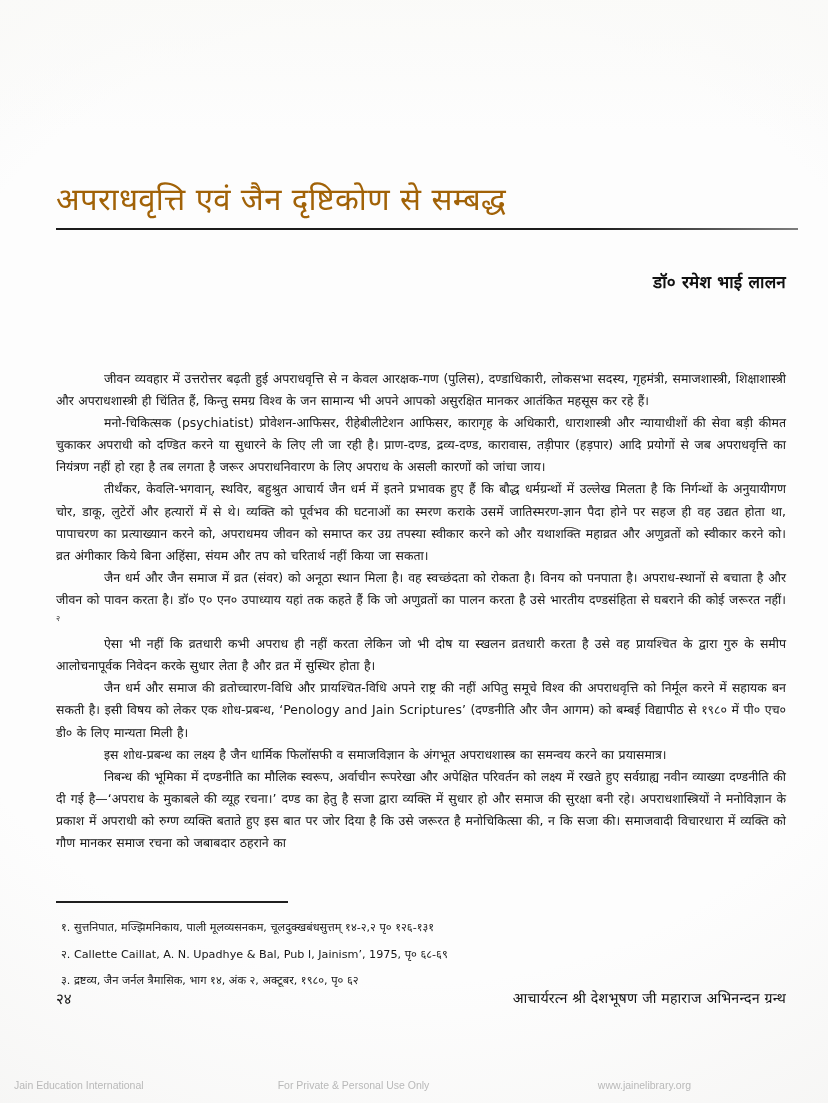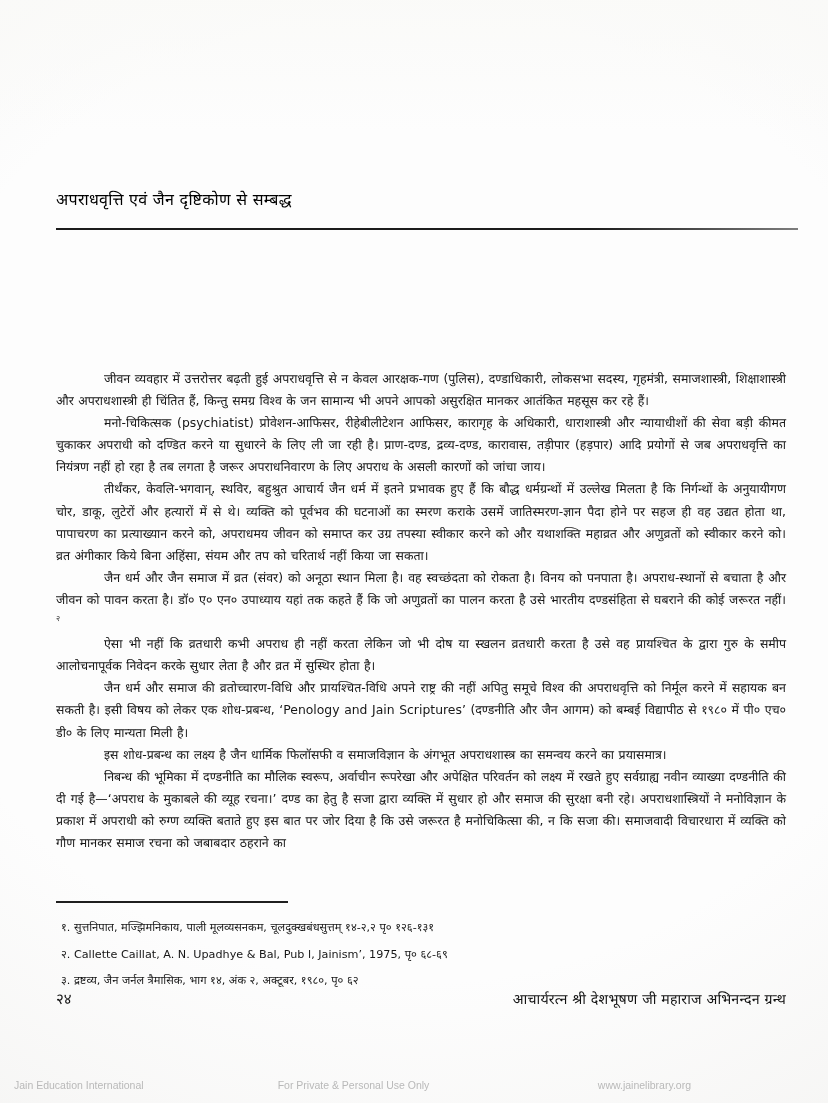--- a/index.html
+++ b/index.html
@@ -34,24 +34,24 @@
 
   
   .title-block {
     position: absolute;
     left: 56px;
     top: 182px;
     width: 740px;
   }
   .title-line {
     font-family: "DejaVu Sans", sans-serif;
-    font-size: 16px;
+    font-size: 31px;
     line-height: 35px;
     font-weight: 400;
-    color: #000000;
+    color: #a16207;
     letter-spacing: 0.3px;
     white-space: nowrap;
   }
   .title-rule {
     margin-top: 11px;
     height: 2px;
     width: 742px;
     background: linear-gradient(to right, #1c1c1c 0%, #1c1c1c 72%, #4a4a4a 86%, #7d7d7d 100%);
   }
 
@@ -114,21 +114,21 @@
   }
   .footnotes .fn { margin: 5px; white-space: nowrap; }
 
   
   .page-footer {
     position: absolute;
     left: 56px;
     top: 988px;
     width: 730px;
     display: flex;
-    align-items: flex-end;
+    align-items: flex-start;
     justify-content: space-between;
     font-family: "DejaVu Sans", sans-serif;
   }
   .folio {
     font-size: 15px;
     color: #141414;
   }
   .book-title {
     font-size: 14.2px;
     font-weight: 400;
@@ -157,20 +157,21 @@
 <body>
 
 <div class="page">
   <div class="scan-tint"></div>
 
   <div class="title-block">
     <div class="title-line">अपराधवृत्ति एवं जैन दृष्टिकोण से सम्बद्ध</div>
     <div class="title-rule"></div>
   </div>
 
+  <div class="author">डॉ० रमेश भाई लालन</div>
 
   <div class="body-text">
     <p>जीवन व्यवहार में उत्तरोत्तर बढ़ती हुई अपराधवृत्ति से न केवल आरक्षक-गण (पुलिस), दण्डाधिकारी, लोकसभा सदस्य, गृहमंत्री, समाजशास्त्री, शिक्षाशास्त्री और अपराधशास्त्री ही चिंतित हैं, किन्तु समग्र विश्व के जन सामान्य भी अपने आपको असुरक्षित मानकर आतंकित महसूस कर रहे हैं।</p>
     <p>मनो-चिकित्सक (psychiatist) प्रोवेशन-आफिसर, रीहेबीलीटेशन आफिसर, कारागृह के अधिकारी, धाराशास्त्री और न्यायाधीशों की सेवा बड़ी कीमत चुकाकर अपराधी को दण्डित करने या सुधारने के लिए ली जा रही है। प्राण-दण्ड, द्रव्य-दण्ड, कारावास, तड़ीपार (हड़पार) आदि प्रयोगों से जब अपराधवृत्ति का नियंत्रण नहीं हो रहा है तब लगता है जरूर अपराधनिवारण के लिए अपराध के असली कारणों को जांचा जाय।</p>
     <p><span>तीर्थंकर, केवलि-भगवान्, स्थविर, बहुश्रुत आचार्य जैन धर्म में इतने प्रभावक हुए हैं कि बौद्ध धर्मग्रन्थों में उल्लेख मिलता है कि निर्गन्थों के अनुयायीगण चोर, डाकू, लुटेरों और हत्यारों में से थे। व्यक्ति को पूर्वभव की घटनाओं का स्मरण कराके उसमें जातिस्मरण-ज्ञान पैदा होने पर सहज ही वह उद्यत होता था, पापाचरण का प्रत्याख्यान करने को, अपराधमय जीवन को समाप्त कर उग्र तपस्या स्वीकार करने को और यथाशक्ति महाव्रत और अणुव्रतों को स्वीकार करने को। व्रत अंगीकार किये बिना अहिंसा, संयम और तप को चरितार्थ नहीं किया जा सकता।</span></p>
     <p><span>जैन धर्म और जैन समाज में व्रत (संवर) को अनूठा स्थान मिला है। वह स्वच्छंदता को रोकता है। विनय को पनपाता है। अपराध-स्थानों से बचाता है और जीवन को पावन करता है। डॉ० ए० एन० उपाध्याय यहां तक कहते हैं कि जो अणुव्रतों का पालन करता है उसे भारतीय दण्डसंहिता से घबराने की कोई जरूरत नहीं।</span><span class="sup">२</span></p>
     <p>ऐसा भी नहीं कि व्रतधारी कभी अपराध ही नहीं करता लेकिन जो भी दोष या स्खलन व्रतधारी करता है उसे वह प्रायश्चित के द्वारा गुरु के समीप आलोचनापूर्वक निवेदन करके सुधार लेता है और व्रत में सुस्थिर होता है।</p>
     <p>जैन धर्म और समाज की व्रतोच्चारण-विधि और प्रायश्चित-विधि अपने राष्ट्र की नहीं अपितु समूचे विश्व की अपराधवृत्ति को निर्मूल करने में सहायक बन सकती है। इसी विषय को लेकर एक शोध-प्रबन्ध, ‘Penology and Jain Scriptures’ (दण्डनीति और जैन आगम) को बम्बई विद्यापीठ से १९८० में पी० एच० डी० के लिए मान्यता मिली है।</p>
     <p>इस शोध-प्रबन्ध का लक्ष्य है जैन धार्मिक फिलॉसफी व समाजविज्ञान के अंगभूत अपराधशास्त्र का समन्वय करने का प्रयासमात्र।</p>
     <p>निबन्ध की भूमिका में दण्डनीति का मौलिक स्वरूप, अर्वाचीन रूपरेखा और अपेक्षित परिवर्तन को लक्ष्य में रखते हुए सर्वग्राह्य नवीन व्याख्या दण्डनीति की दी गई है—‘अपराध के मुकाबले की व्यूह रचना।’ दण्ड का हेतु है सजा द्वारा व्यक्ति में सुधार हो और समाज की सुरक्षा बनी रहे। अपराधशास्त्रियों ने मनोविज्ञान के प्रकाश में अपराधी को रुग्ण व्यक्ति बताते हुए इस बात पर जोर दिया है कि उसे जरूरत है मनोचिकित्सा की, न कि सजा की। समाजवादी विचारधारा में व्यक्ति को गौण मानकर समाज रचना को जबाबदार ठहराने का</p>

